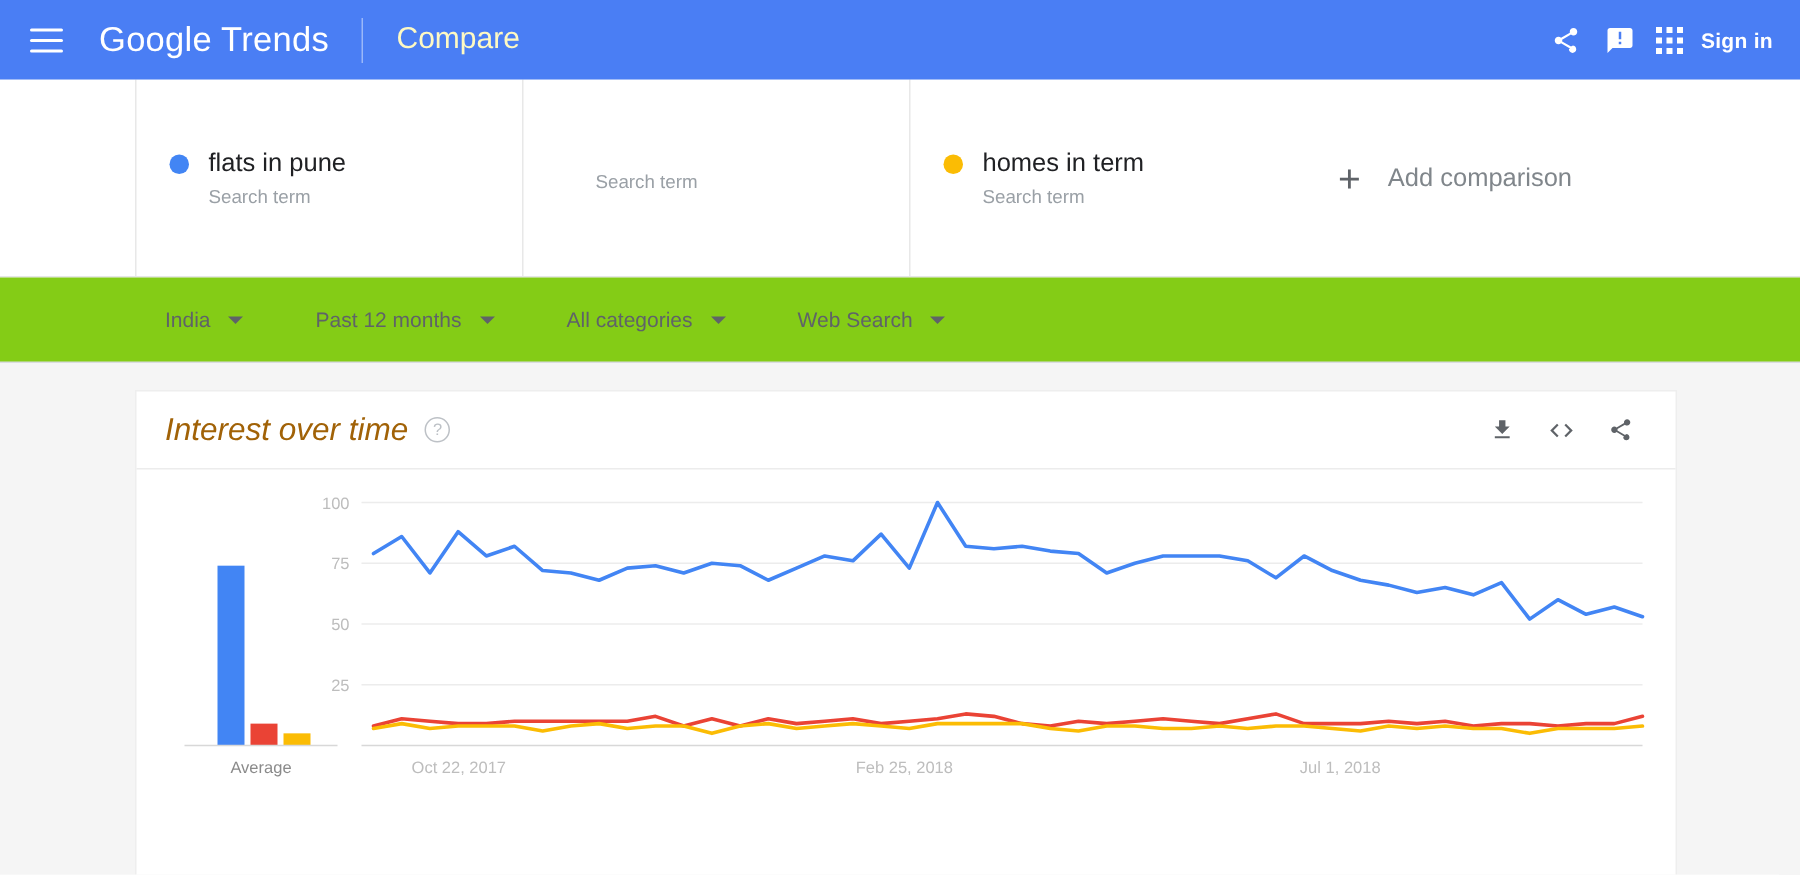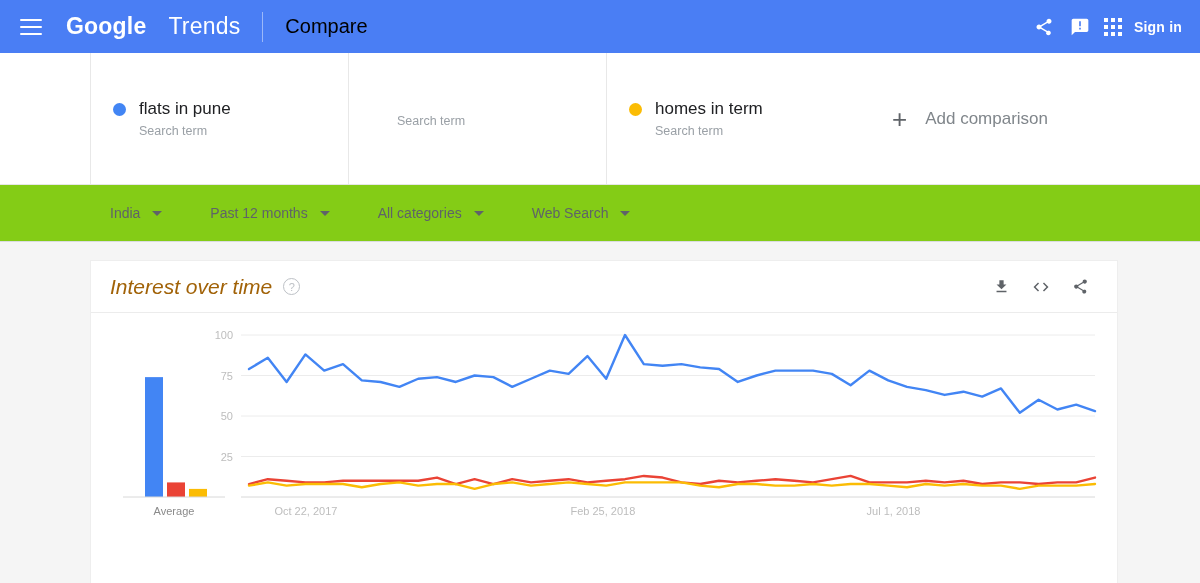--- a/index.html
+++ b/index.html
@@ -14,24 +14,24 @@
   .header {
     height: 53px; background: #4a7ef4;
     display: flex; align-items: center;
     padding: 0 18px 0 20px;
     position: relative;
   }
   .hamburger { width: 22px; height: 16px; display: flex; flex-direction: column;
     justify-content: space-between; cursor: pointer; margin-right: 24px; }
   .hamburger span { display: block; height: 2px; background: #fff; border-radius: 1px; }
   .brand { display: flex; align-items: baseline; font-size: 23px; color: #fff; letter-spacing: .2px; }
-  .brand .g-google { font-weight: 700; }
-  .brand .g-trends { font-weight: 400; margin-left: 22px; }
+  .brand .g-google { font-weight: 400; }
+  .brand .g-trends { font-weight: 400; margin-left: 6px; }
   .hdr-divider { width: 1px; height: 30px; background: rgba(255,255,255,.45); margin: 0 22px; align-self: center; }
-  .compare-label { font-size: 20px; color: #000000; font-weight: 400; }
+  .compare-label { font-size: 20px; color: #fef9c3; font-weight: 400; }
   .hdr-right { margin-left: auto; display: flex; align-items: center; gap: 12px; }
   .hdr-ico { width: 24px; height: 24px; display: flex; align-items: center; justify-content: center; cursor: pointer; }
   .hdr-ico svg { display: block; }
   .apps-grid { display: grid; grid-template-columns: repeat(3, 4px); grid-template-rows: repeat(3, 4px);
     gap: 3px; cursor: pointer; }
   .apps-grid i { display: block; width: 4px; height: 4px; background: #fff; }
   .signin { font-size: 14px; color: #fff; font-weight: bold; cursor: pointer; letter-spacing: .2px; }
 
   
   .compare-row { display: flex; height: 132px; background: #fff;

